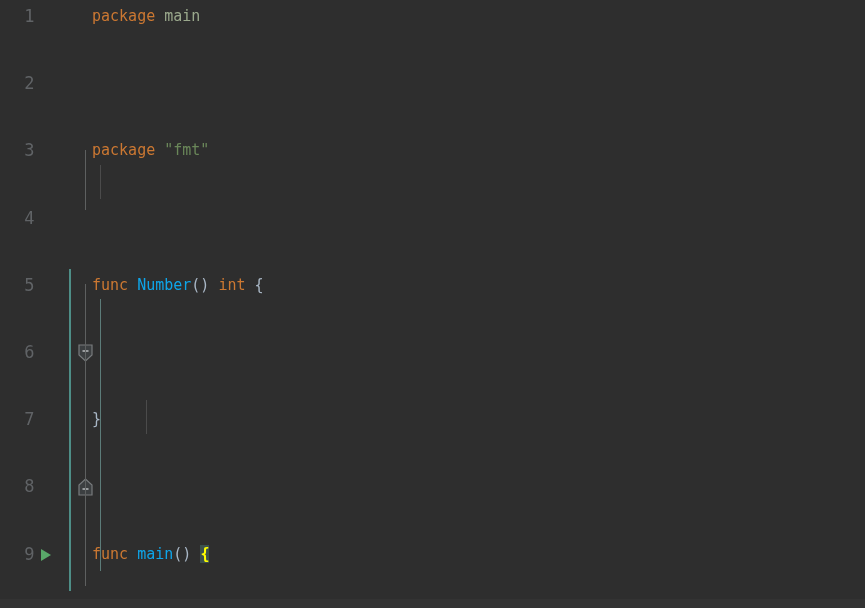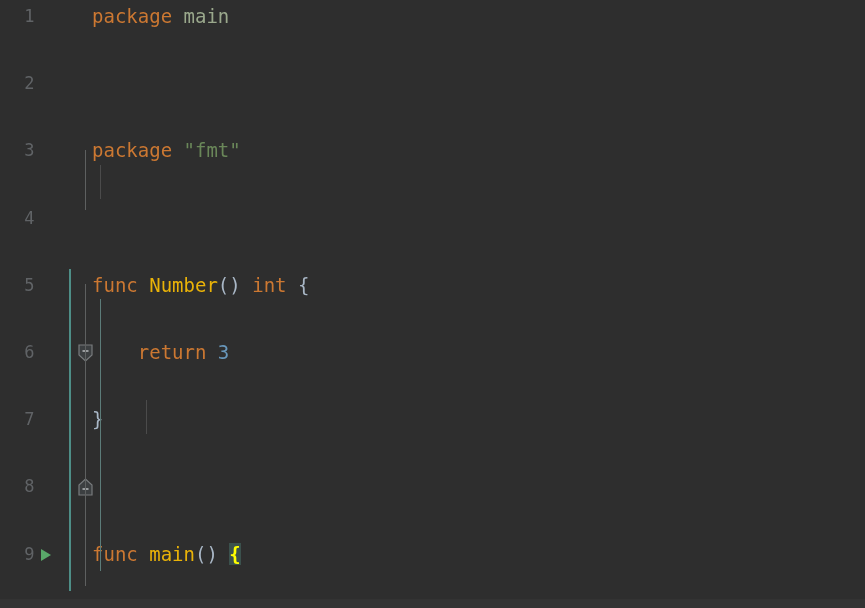--- a/index.html
+++ b/index.html
@@ -95,40 +95,40 @@
     height: 18px;
   }
   .fold .shape svg { display: block; }
 
   
   .code {
     position: absolute;
     left: 92px;
     top: 0;
     height: 33.6px;
-    font-size: 19px;
+    font-size: 15px;
     font-family: "DejaVu Sans Mono", "Liberation Mono", monospace;
     letter-spacing: 0px;
   }
 
   
   .indent-guide {
     position: absolute;
     width: 1px;
     background: #4b4b4b;
   }
   .indent-guide.active {
     background: #5c7c79;
   }
 
   
   .kw      { color: #cc7832; }
   .pkg     { color: #9aa88c; }
   .str     { color: #6a8759; }
-  .fn      { color: #eab308; }
+  .fn      { color: #0ea5e9; }
   .num     { color: #6897bb; }
   .punc    { color: #a9b7c6; }
   .brace-hl {
     color: #ffff00;
     background: #3b514d;
     font-weight: bold;
   }
 
   
   .bottom-strip {
@@ -185,21 +185,20 @@
         </div>
       </div>
     </div>
     <div class="code"><span class="kw">func</span><span> </span><span class="fn">Number</span><span class="punc">()</span><span> </span><span class="kw">int</span><span> </span><span class="punc">{</span></div>
   </div>
 
   <div class="row" style="top:168px">
     <div class="gutter">
       <div class="lineno">6</div>
     </div>
-    <div class="code"><span>    </span><span class="kw">return</span><span> </span><span class="num">3</span></div>
   </div>
 
   <div class="row" style="top:201.6px">
     <div class="gutter">
       <div class="lineno">7</div>
       <div class="fold">
         <div class="shape">
           <svg width="15" height="18" viewBox="0 0 15 18">
             <path d="M1 17 H14 V7 L7.5 1 L1 7 Z" fill="#3c3f41" stroke="#787b7d" stroke-width="1.2"></path>
             <line x1="4.5" y1="11" x2="10.5" y2="11" stroke="#b0b3b5" stroke-width="1.6"></line>

